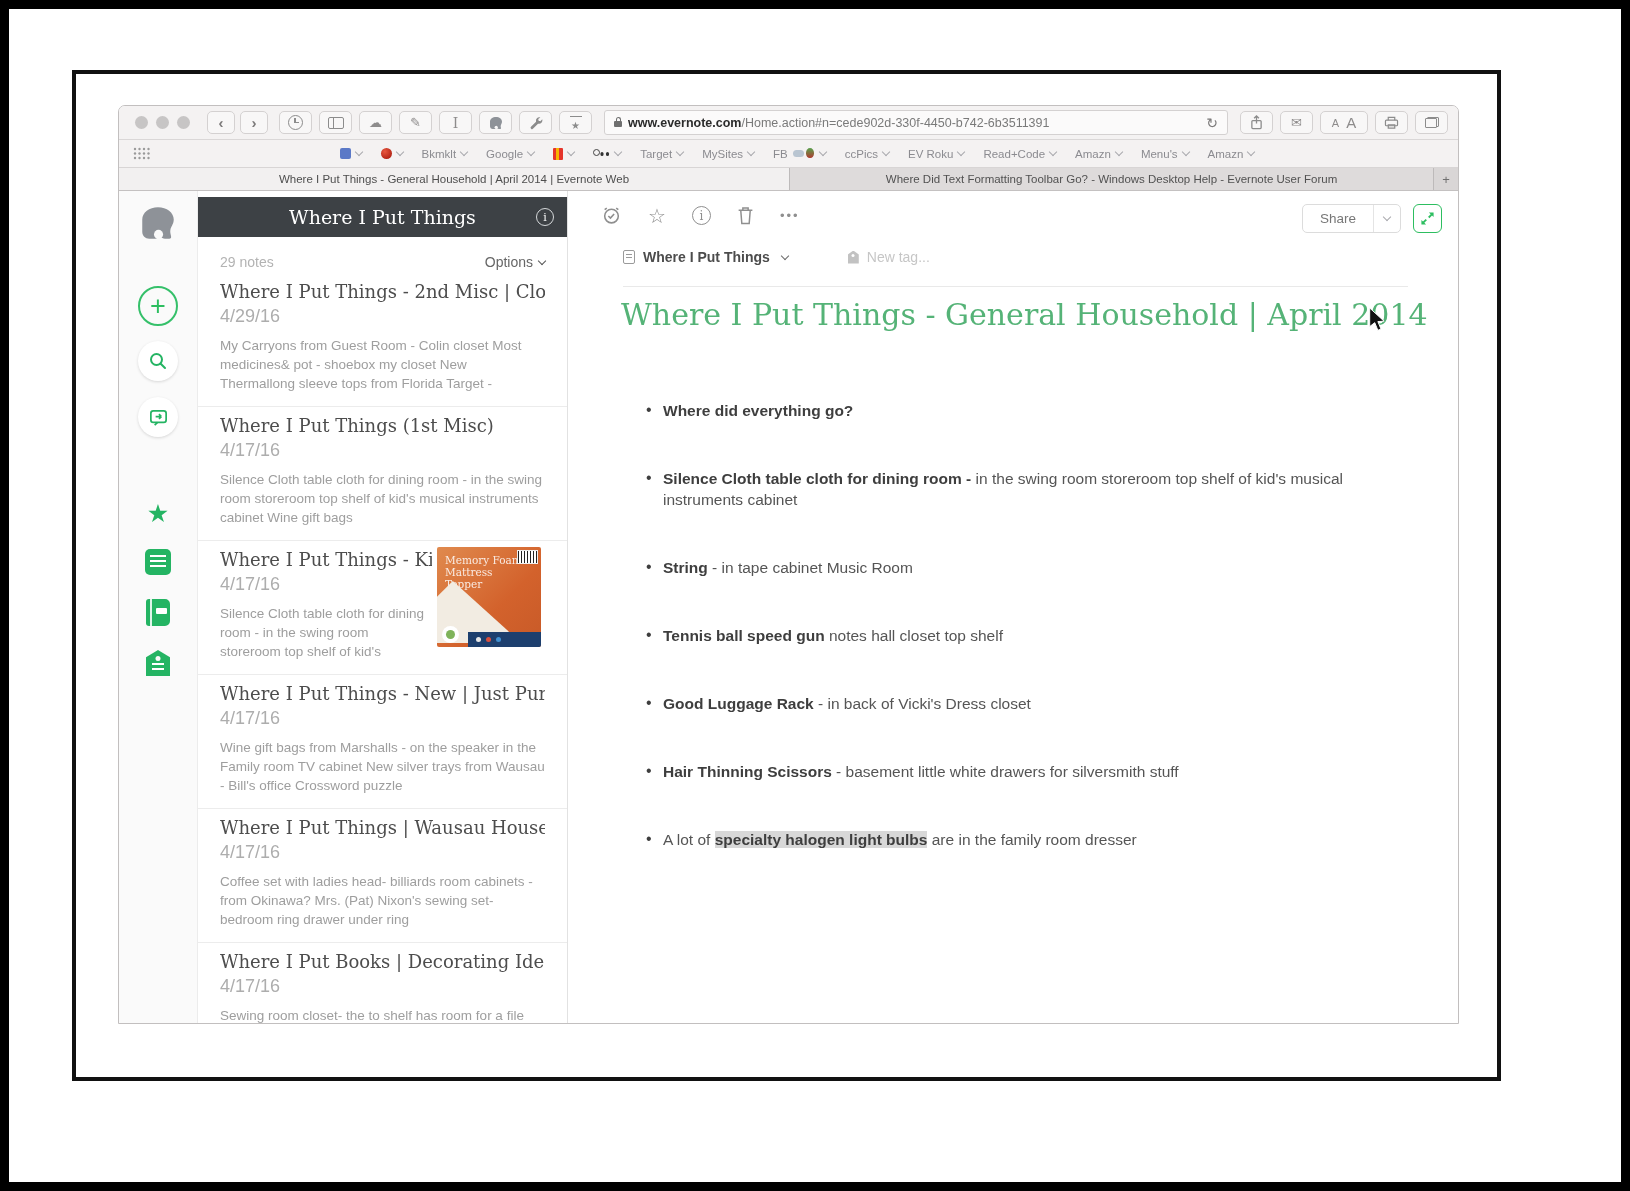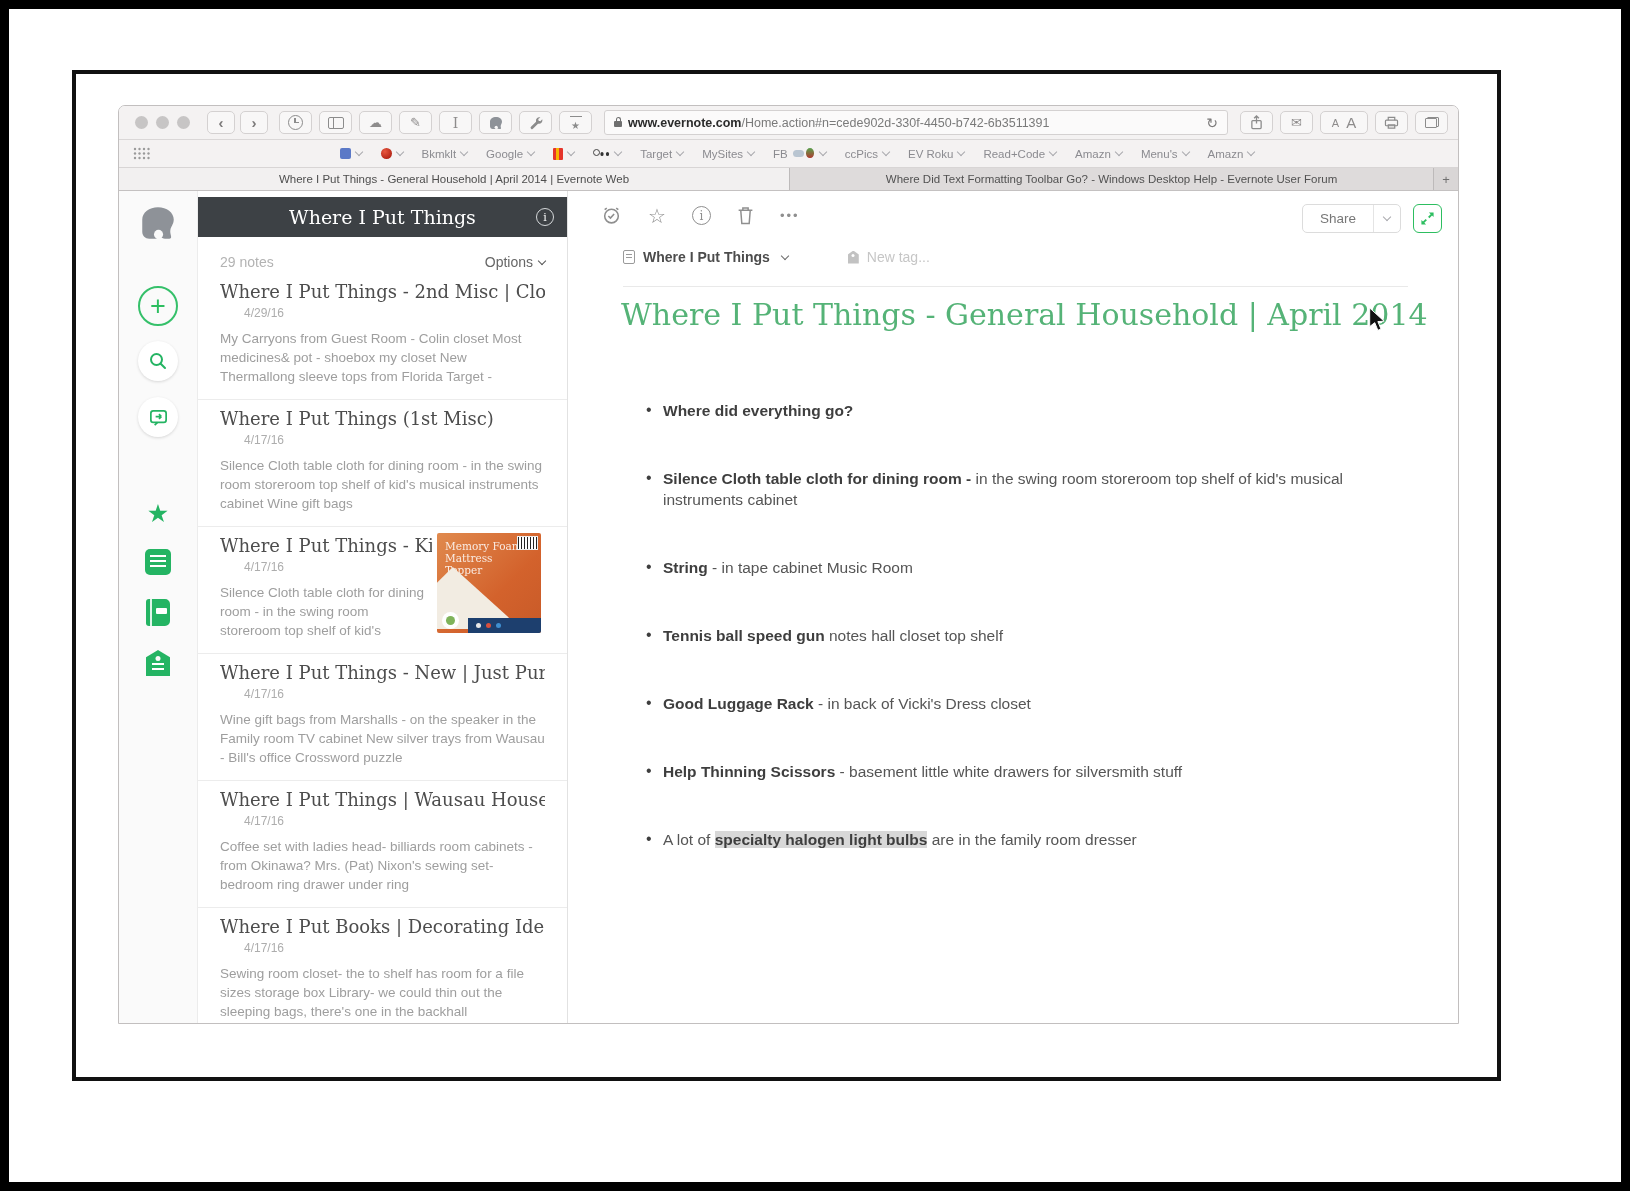--- a/index.html
+++ b/index.html
@@ -113,21 +113,21 @@
   .info-badge{position:absolute;right:13px;top:50%;transform:translateY(-50%);width:18px;height:18px;
         border:1.5px solid #d6d9db;border-radius:50%;display:flex;align-items:center;justify-content:center;
         font-size:11px;font-family:"DejaVu Serif",serif;box-sizing:border-box;}
   .list-sub{display:flex;justify-content:space-between;align-items:center;padding:17px 22px 8px;font-size:14px;}
   .count{color:#b3b3b3;}
   .options{color:#666;display:flex;align-items:center;gap:6px;}
   .options .chev{border-color:#555;}
   .note-item{padding:8px 22px 13px;border-bottom:1px solid #ececec;position:relative;}
   .note-item:first-of-type{padding-top:3px;}
   .n-title{font-family:"DejaVu Serif",serif;font-size:18px;color:#4d4d4d;white-space:nowrap;overflow:hidden;}
-  .n-date{font-size:12px;color:#adadad;margin-top:4px;margin-left:24px;}
+  .n-date{font-size:18px;color:#adadad;margin-top:4px;}
   .n-snippet{font-size:13.5px;color:#9e9e9e;line-height:19px;margin-top:9px;}
   .has-thumb .n-title,.has-thumb .n-snippet{width:212px;}
   .thumb{position:absolute;right:26px;top:6px;width:104px;height:100px;border-radius:2px;overflow:hidden;
         background:linear-gradient(135deg,#e08a4e 0%,#d3622c 60%,#c85a28 100%);}
   .thumb-text{position:absolute;left:8px;top:7px;width:80px;color:rgba(255,255,255,.85);font-size:10.5px;
         line-height:12px;font-family:"DejaVu Serif",serif;}
   .thumb-corner{position:absolute;left:-6px;bottom:4px;width:78px;height:62px;background:#f4 efe8;
         background:#f2ece2;clip-path:polygon(0 100%,0 35%,28% 0,100% 82%,62% 100%);box-shadow:2px 2px 4px rgba(0,0,0,.25);}
   .thumb-barcode{position:absolute;right:3px;top:3px;width:19px;height:12px;background:#fff;
         background-image:repeating-linear-gradient(90deg,#222 0 1px,transparent 1px 3px);border:1px solid #eee;}
@@ -474,21 +474,21 @@
         <svg class="cursor" width="17" height="24" viewBox="0 0 13 20">
             <polygon points="0,0 0,15.5 4.2,12.2 6.8,18.6 9.4,17.5 6.8,11.3 12,11" fill="#111" stroke="#fff" stroke-width="0.8"></polygon>
           </svg>
 
         <ul class="bullets">
             <li><span class="b">Where did everything go?</span></li>
             <li><span class="b">Silence Cloth table cloth for dining room - </span><span>in the swing room storeroom top shelf of kid's musical instruments cabinet</span></li>
             <li><span class="b">String</span><span> - in tape cabinet Music Room</span></li>
             <li><span class="b">Tennis ball speed gun</span><span> notes hall closet top shelf</span></li>
             <li><span class="b">Good Luggage Rack</span><span> - in back of Vicki's Dress closet</span></li>
-            <li><span class="b">Help Thinning Scissors</span><span> - basement little white drawers for silversmith stuff</span></li>
+            <li><span class="b">Hair Thinning Scissors</span><span> - basement little white drawers for silversmith stuff</span></li>
             <li><span>A lot of </span><span class="b hl">specialty halogen light bulbs</span><span> are in the family room dresser</span></li>
           </ul>
       </div>
     </div>
   </div>
 
   <div class="outer-frame"></div>
 </div>
 
 </body></html>

